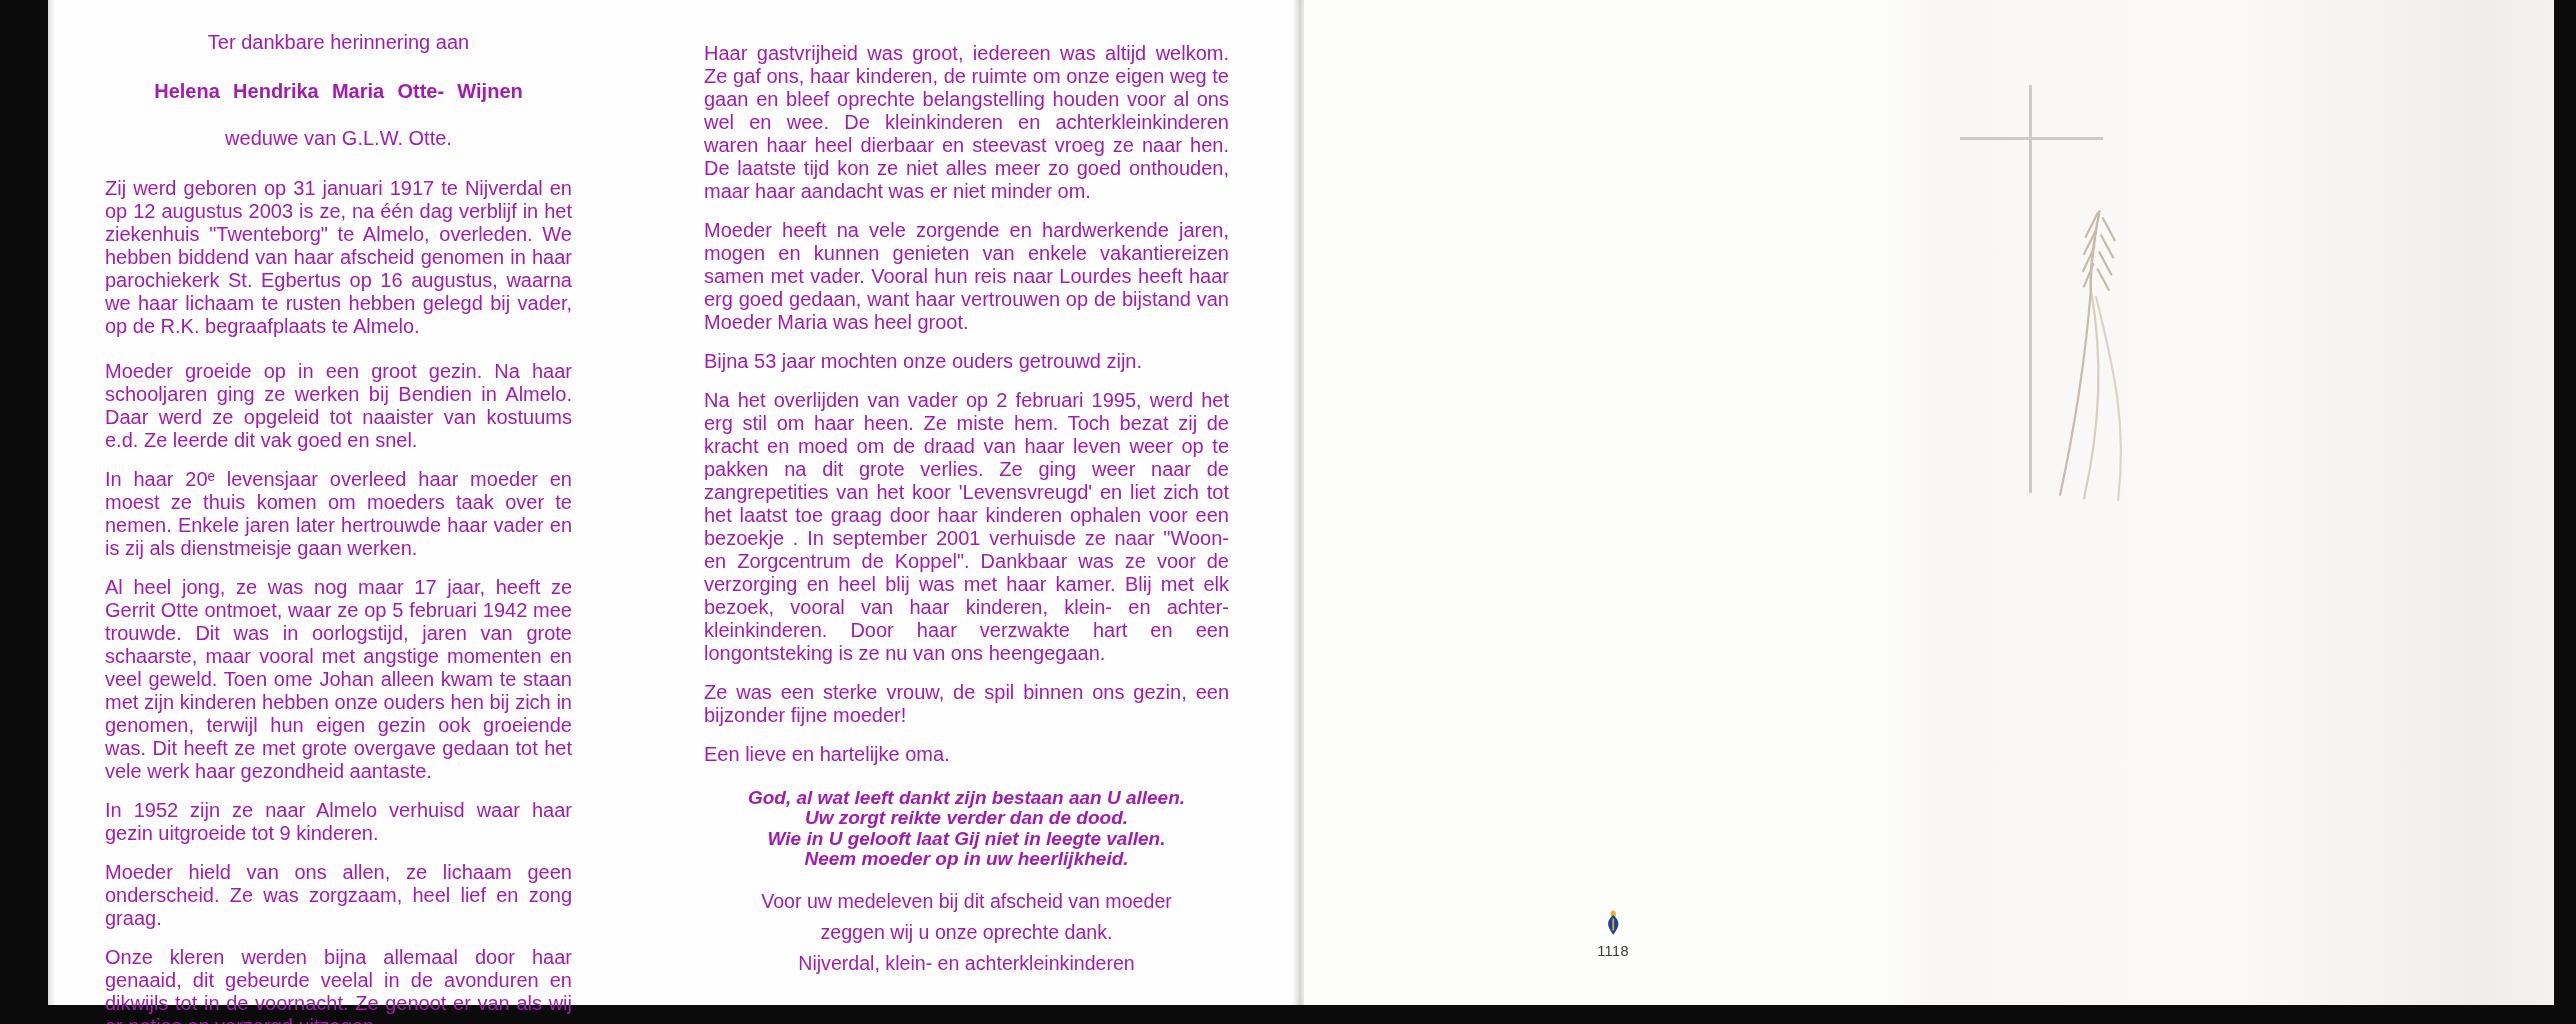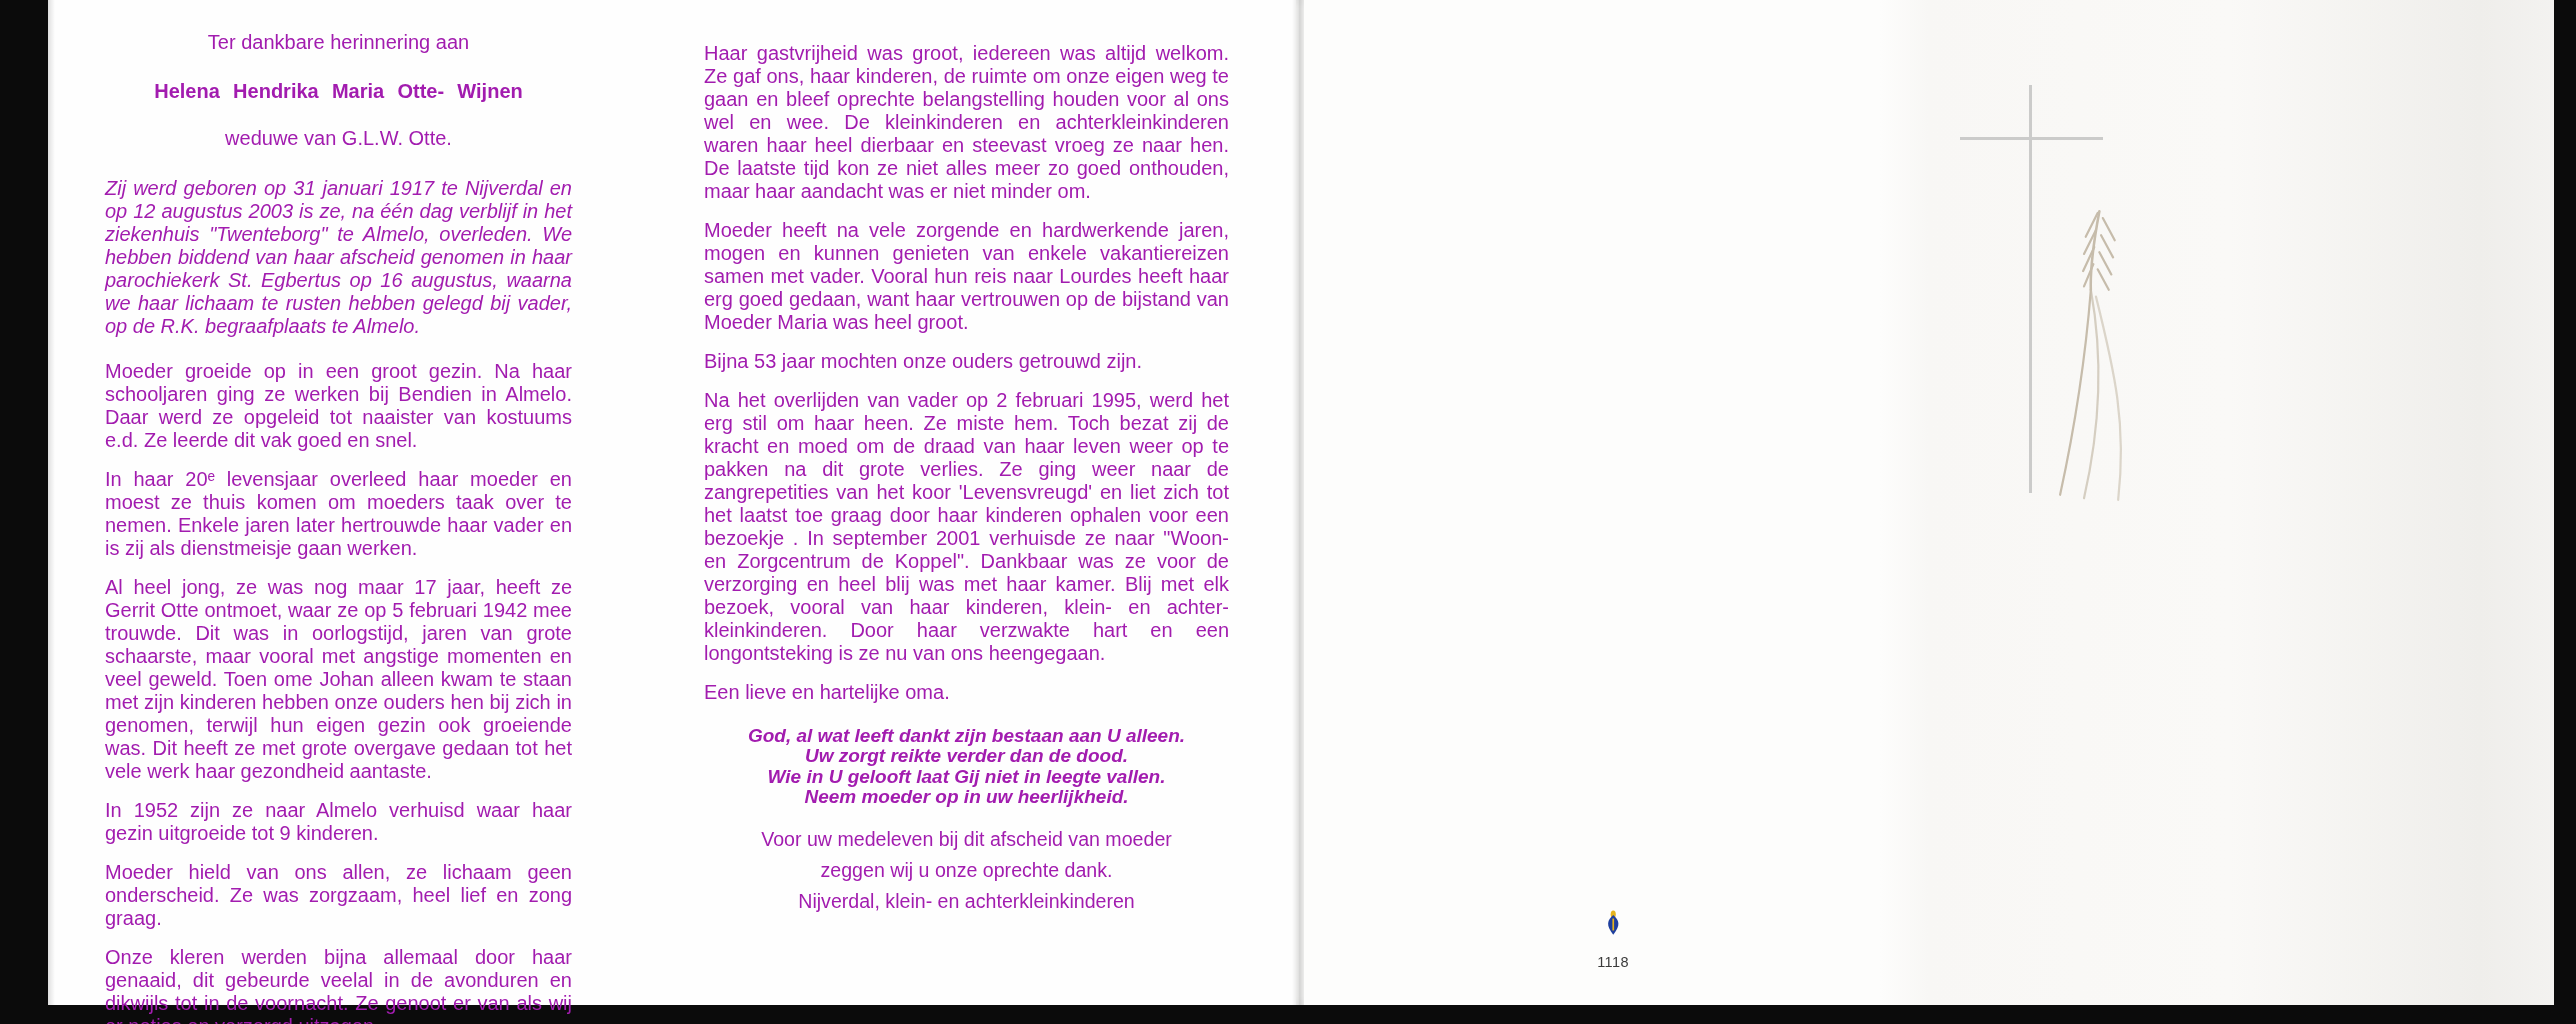--- a/index.html
+++ b/index.html
@@ -63,21 +63,21 @@
   .col-2 { left: 640px; top: 25.6px; width: 557px; }
   .col p { margin: 16px; text-align: justify; }
   p.center { text-align: center; }
   .intro  { margin: 0 0 25.6px 0 !important; }
   .name   {
     font-weight: bold;
     word-spacing: 7.7px;
     margin: 0 0 24px 0 !important;
   }
   .widow  { margin: 0 0 27px 0 !important; }
-  .gap-after { margin-bottom: 22px !important; font-style: italic; }
+  .gap-after { margin-bottom: 22px !important; }
   .prayer {
     margin-top: 22px;
     text-align: center;
     font-style: italic;
     font-weight: bold;
     font-size: 19px;
     line-height: 20.5px;
   }
   .prayer p { text-align: center; margin: 0; }
   .closing {
@@ -104,21 +104,21 @@
     position: absolute;
     left: 732px; top: 201px;
   }
   .emblem-block {
     position: absolute;
     left: 275px; top: 910px;
     width: 68px;
     text-align: center;
   }
   .print-number {
-    margin-top: 15px;
+    margin-top: 4px;
     font-size: 14.5px;
     letter-spacing: 0.4px;
     color: #3b3b3b;
   }
   
   .page-left::before {
     content: "";
     position: absolute;
     left: 0; top: 0;
     width: 6.8px; height: 100%;
@@ -145,20 +145,21 @@
         <p>In 1952 zijn ze naar Almelo verhuisd waar haar gezin uitgroeide tot 9 kinderen.</p>
         <p>Moeder hield van ons allen, ze lichaam geen onderscheid. Ze was zorgzaam, heel lief en zong graag.</p>
         <p>Onze kleren werden bijna allemaal door haar genaaid, dit gebeurde veelal in de avonduren en dikwijls tot in de voornacht. Ze genoot er van als wij er netjes en verzorgd uitzagen.</p>
       </div>
 
       <div class="col col-2">
         <p>Haar gastvrijheid was groot, iedereen was altijd welkom. Ze gaf ons, haar kinderen, de ruimte om onze eigen weg te gaan en bleef oprechte belangstelling houden voor al ons wel en wee. De kleinkinderen en achterkleinkinderen waren haar heel dierbaar en steevast vroeg ze naar hen. De laatste tijd kon ze niet alles meer zo goed onthouden, maar haar aandacht was er niet minder om.</p>
         <p>Moeder heeft na vele zorgende en hardwerkende jaren, mogen en kunnen genieten van enkele vakantiereizen samen met vader. Vooral hun reis naar Lourdes heeft haar erg goed gedaan, want haar vertrouwen op de bijstand van Moeder Maria was heel groot.</p>
         <p>Bijna 53 jaar mochten onze ouders getrouwd zijn.</p>
         <p>Na het overlijden van vader op 2 februari 1995, werd het erg stil om haar heen. Ze miste hem. Toch bezat zij de kracht en moed om de draad van haar leven weer op te pakken na dit grote verlies. Ze ging weer naar de zangrepetities van het koor 'Levensvreugd' en liet zich tot het laatst toe graag door haar kinderen ophalen voor een bezoekje . In september 2001 verhuisde ze naar "Woon- en Zorgcentrum de Koppel". Dankbaar was ze voor de verzorging en heel blij was met haar kamer. Blij met elk bezoek, vooral van haar kinderen, klein- en achter-kleinkinderen. Door haar verzwakte hart en een longontsteking is ze nu van ons heengegaan.</p>
+        <p>Ze was een sterke vrouw, de spil binnen ons gezin, een bijzonder fijne moeder!</p>
         <p>Een lieve en hartelijke oma.</p>
 
         <div class="prayer">
           <p>God, al wat leeft dankt zijn bestaan aan U alleen.</p>
           <p>Uw zorgt reikte verder dan de dood.</p>
           <p>Wie in U gelooft laat Gij niet in leegte vallen.</p>
           <p>Neem moeder op in uw heerlijkheid.</p>
         </div>
 
         <div class="closing">

